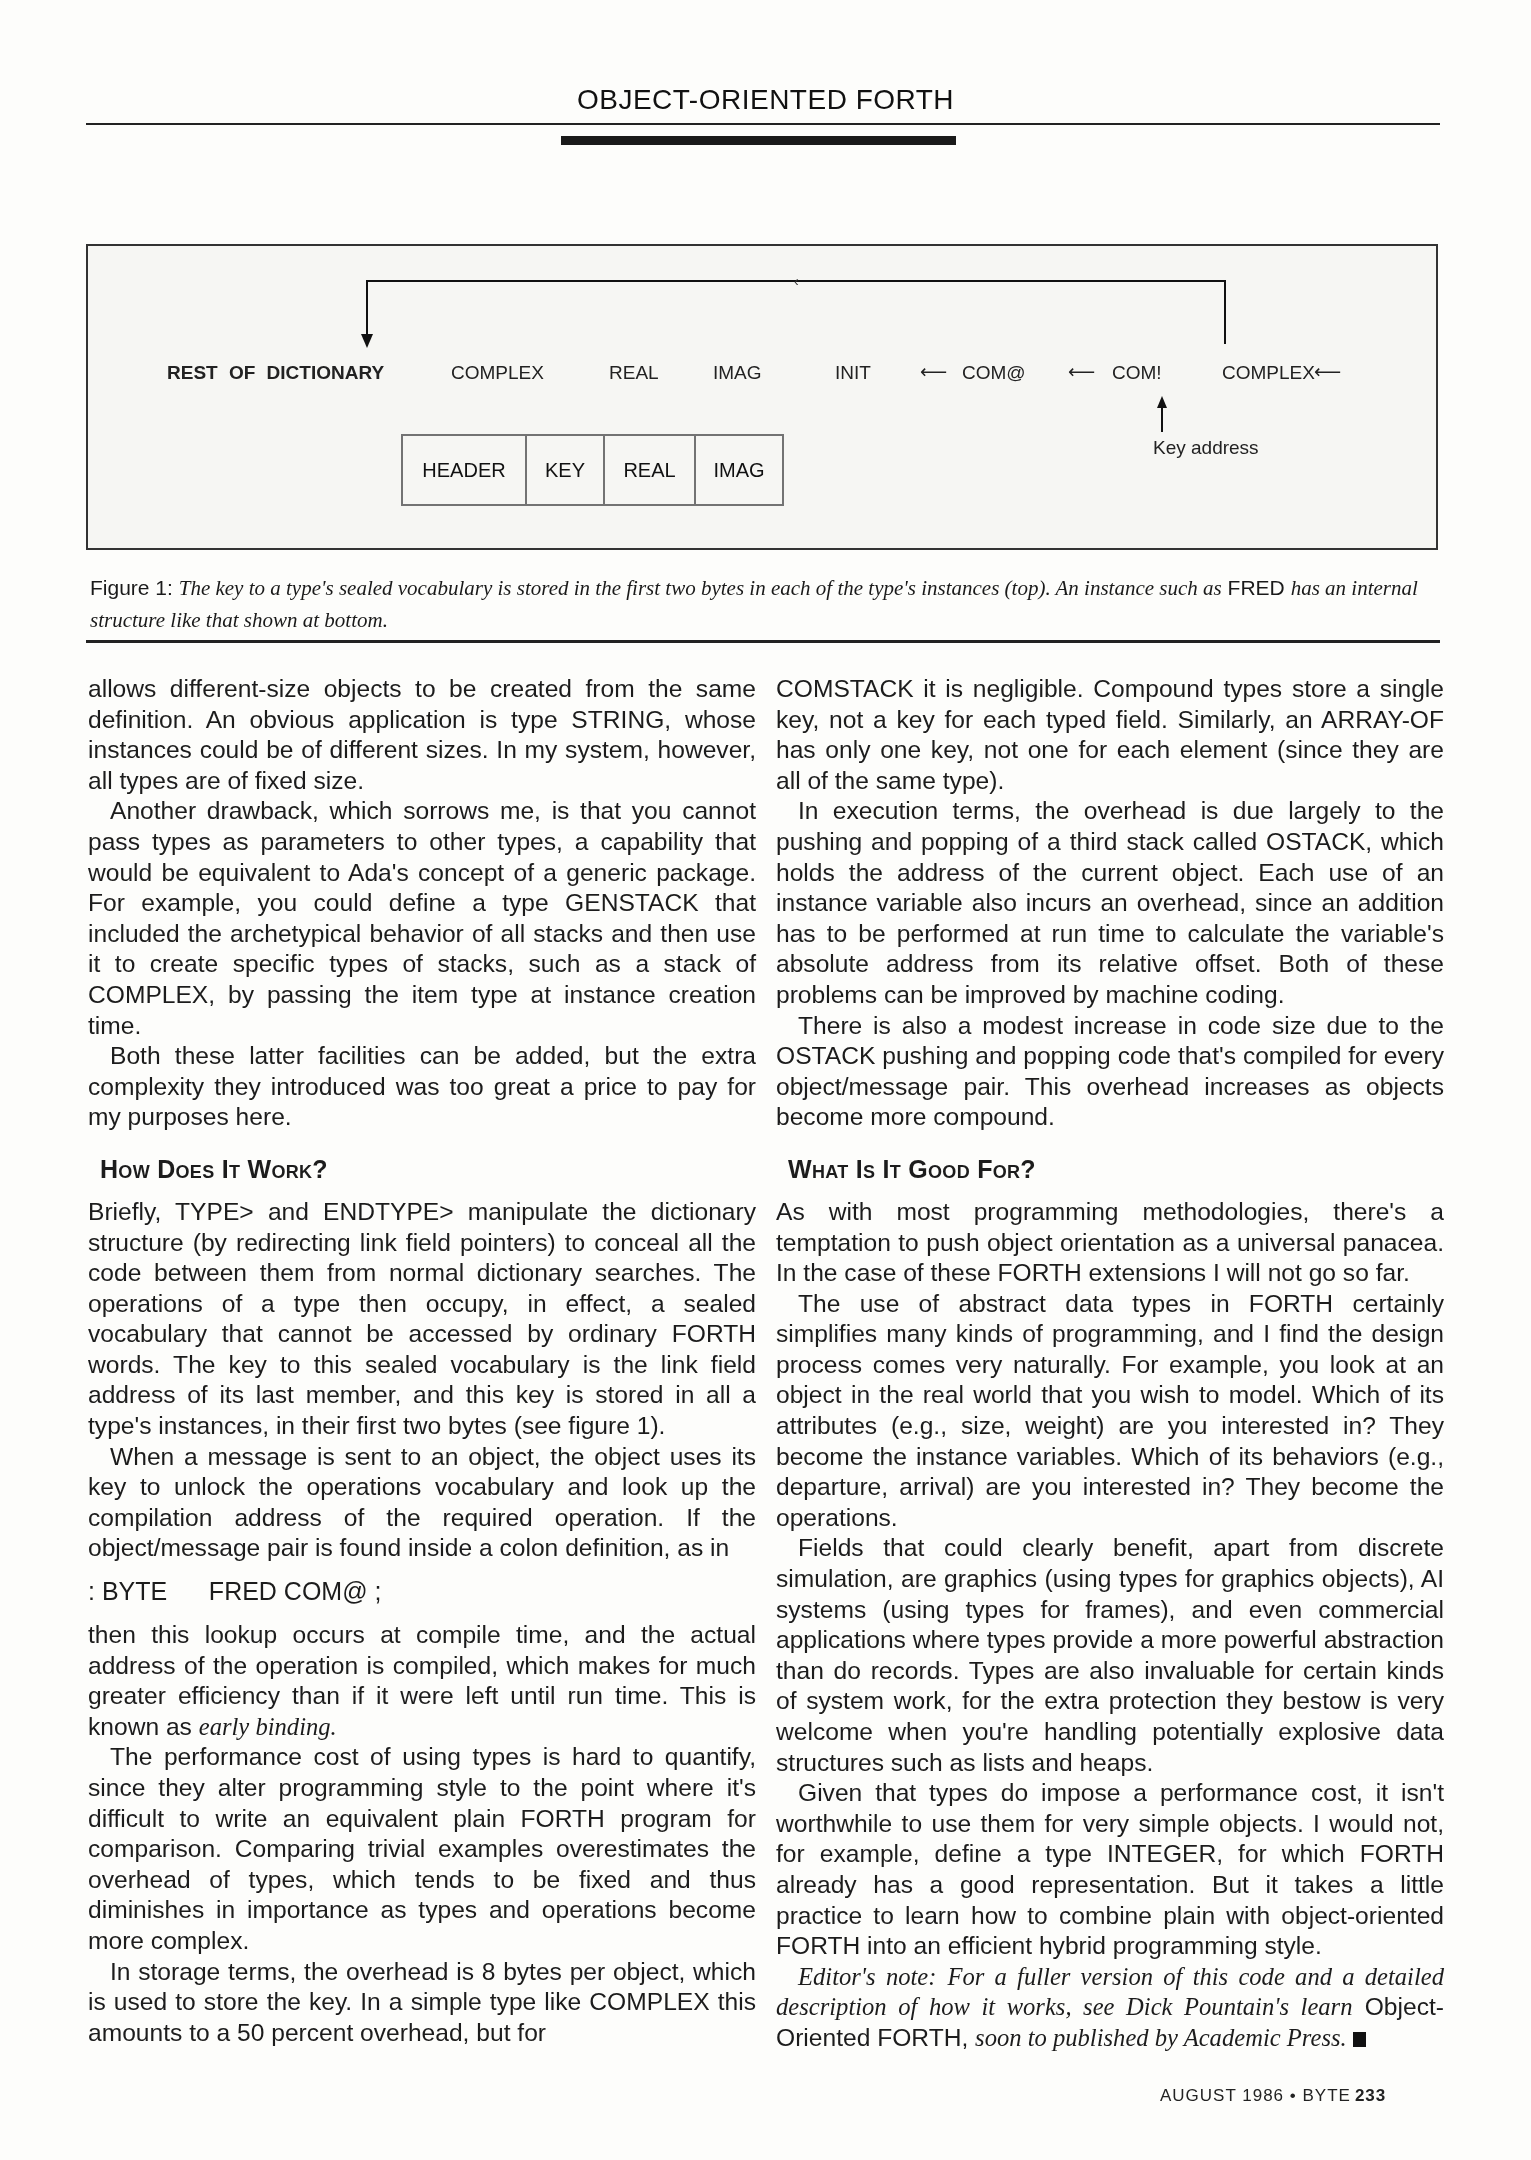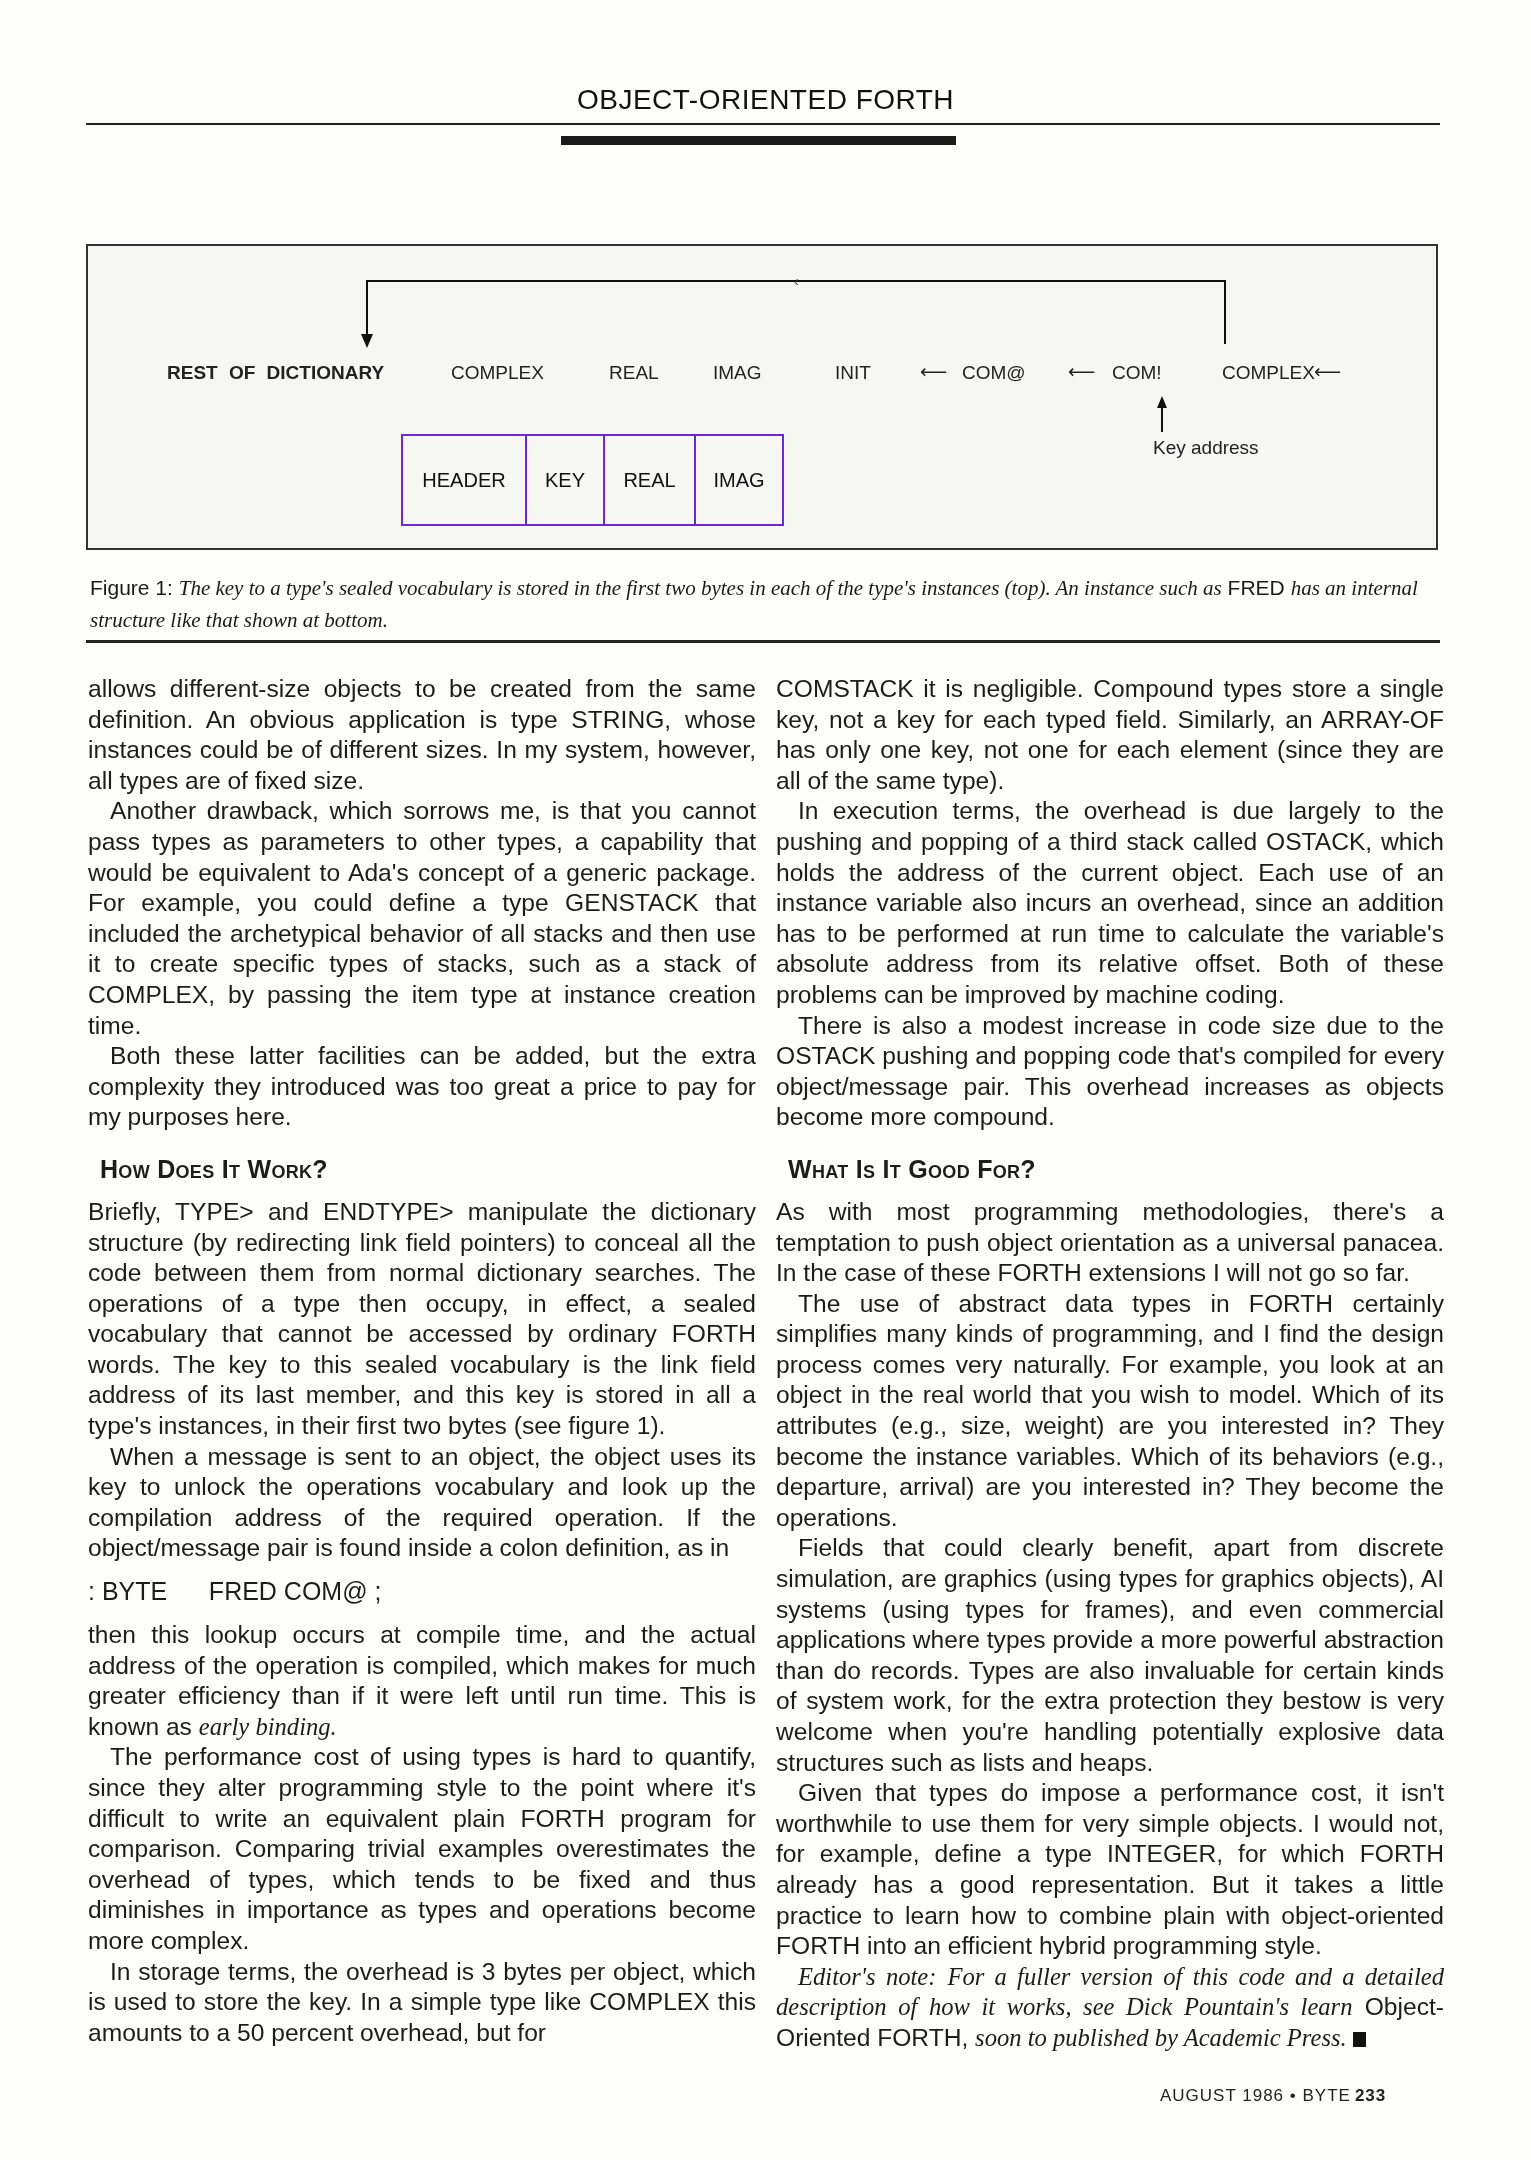--- a/index.html
+++ b/index.html
@@ -14,21 +14,21 @@
     font-size: 28px; letter-spacing: 0.5px; color: #111;
   }
   .rule-thin { left: 86px; width: 1354px; top: 123px; height: 2px; background: #222; }
   .rule-thick { left: 561px; width: 395px; top: 136px; height: 9px; background: #1a1a1a; }
   .figure-box {
     left: 86px; top: 244px; width: 1352px; height: 306px;
     border: 2px solid #333; background: #f6f6f3; box-sizing: border-box;
   }
   .fig-label { font-size: 19px; color: #222; white-space: nowrap; }
   .fig-cell {
-    position: absolute; top: 434px; height: 92px; border: 2px solid #6d28d9;
+    position: absolute; top: 434px; height: 72px; border: 2px solid #737373;
     box-sizing: border-box; display: flex; align-items: center; justify-content: center;
     font-size: 20px; color: #111; background: transparent;
   }
   .line { position: absolute; background: #111; }
   .caption {
     left: 90px; width: 1350px; top: 572px; font-size: 21px; line-height: 31px; color: #1a1a1a;
   }
   .caption em { font-family: "Liberation Serif", "DejaVu Serif", serif; font-style: italic; }
   .rule-caption { left: 86px; width: 1354px; top: 640px; height: 3px; background: #222; }
   .col { position: absolute; width: 668px; font-size: 24.6px; line-height: 30.6px; color: #1c1c1c; }
@@ -91,21 +91,21 @@
 <div class="col" style="left:88px; top:674px;">
   <p>allows different-size objects to be created from the same definition. An obvious application is type STRING, whose instances could be of different sizes. In my system, however, all types are of fixed size.</p>
   <p class="indent">Another drawback, which sorrows me, is that you cannot pass types as parameters to other types, a capability that would be equivalent to Ada's concept of a generic package. For example, you could define a type GENSTACK that included the archetypical behavior of all stacks and then use it to create specific types of stacks, such as a stack of COMPLEX, by passing the item type at instance creation time.</p>
   <p class="indent">Both these latter facilities can be added, but the extra complexity they introduced was too great a price to pay for my purposes here.</p>
   <h3 style="margin-top:20px;">How Does It Work?</h3>
   <p>Briefly, TYPE&gt; and ENDTYPE&gt; manipulate the dictionary structure (by redirecting link field pointers) to conceal all the code between them from normal dictionary searches. The operations of a type then occupy, in effect, a sealed vocabulary that cannot be accessed by ordinary FORTH words. The key to this sealed vocabulary is the link field address of its last member, and this key is stored in all a type's instances, in their first two bytes (see figure 1).</p>
   <p class="indent">When a message is sent to an object, the object uses its key to unlock the operations vocabulary and look up the compilation address of the required operation. If the object/message pair is found inside a colon definition, as in</p>
   <div class="code">: BYTE      FRED COM@ ;</div>
   <p><span>then this lookup occurs at compile time, and the actual address of the operation is compiled, which makes for much greater efficiency than if it were left until run time. This is known as</span> <em>early binding.</em></p>
   <p class="indent">The performance cost of using types is hard to quantify, since they alter programming style to the point where it's difficult to write an equivalent plain FORTH program for comparison. Comparing trivial examples overestimates the overhead of types, which tends to be fixed and thus diminishes in importance as types and operations become more complex.</p>
-  <p class="indent">In storage terms, the overhead is 3 bytes per object, which is used to store the key. In a simple type like COMPLEX this amounts to a 50 percent overhead, but for</p>
+  <p class="indent">In storage terms, the overhead is 8 bytes per object, which is used to store the key. In a simple type like COMPLEX this amounts to a 50 percent overhead, but for</p>
 </div>
 
 <div class="col" style="left:776px; top:674px;">
   <p>COMSTACK it is negligible. Compound types store a single key, not a key for each typed field. Similarly, an ARRAY-OF has only one key, not one for each element (since they are all of the same type).</p>
   <p class="indent">In execution terms, the overhead is due largely to the pushing and popping of a third stack called OSTACK, which holds the address of the current object. Each use of an instance variable also incurs an overhead, since an addition has to be performed at run time to calculate the variable's absolute address from its relative offset. Both of these problems can be improved by machine coding.</p>
   <p class="indent">There is also a modest increase in code size due to the OSTACK pushing and popping code that's compiled for every object/message pair. This overhead increases as objects become more compound.</p>
   <h3 style="margin-top:20px;">What Is It Good For?</h3>
   <p>As with most programming methodologies, there's a temptation to push object orientation as a universal panacea. In the case of these FORTH extensions I will not go so far.</p>
   <p class="indent">The use of abstract data types in FORTH certainly simplifies many kinds of programming, and I find the design process comes very naturally. For example, you look at an object in the real world that you wish to model. Which of its attributes (e.g., size, weight) are you interested in? They become the instance variables. Which of its behaviors (e.g., departure, arrival) are you interested in? They become the operations.</p>
   <p class="indent">Fields that could clearly benefit, apart from discrete simulation, are graphics (using types for graphics objects), AI systems (using types for frames), and even commercial applications where types provide a more powerful abstraction than do records. Types are also invaluable for certain kinds of system work, for the extra protection they bestow is very welcome when you're handling potentially explosive data structures such as lists and heaps.</p>

